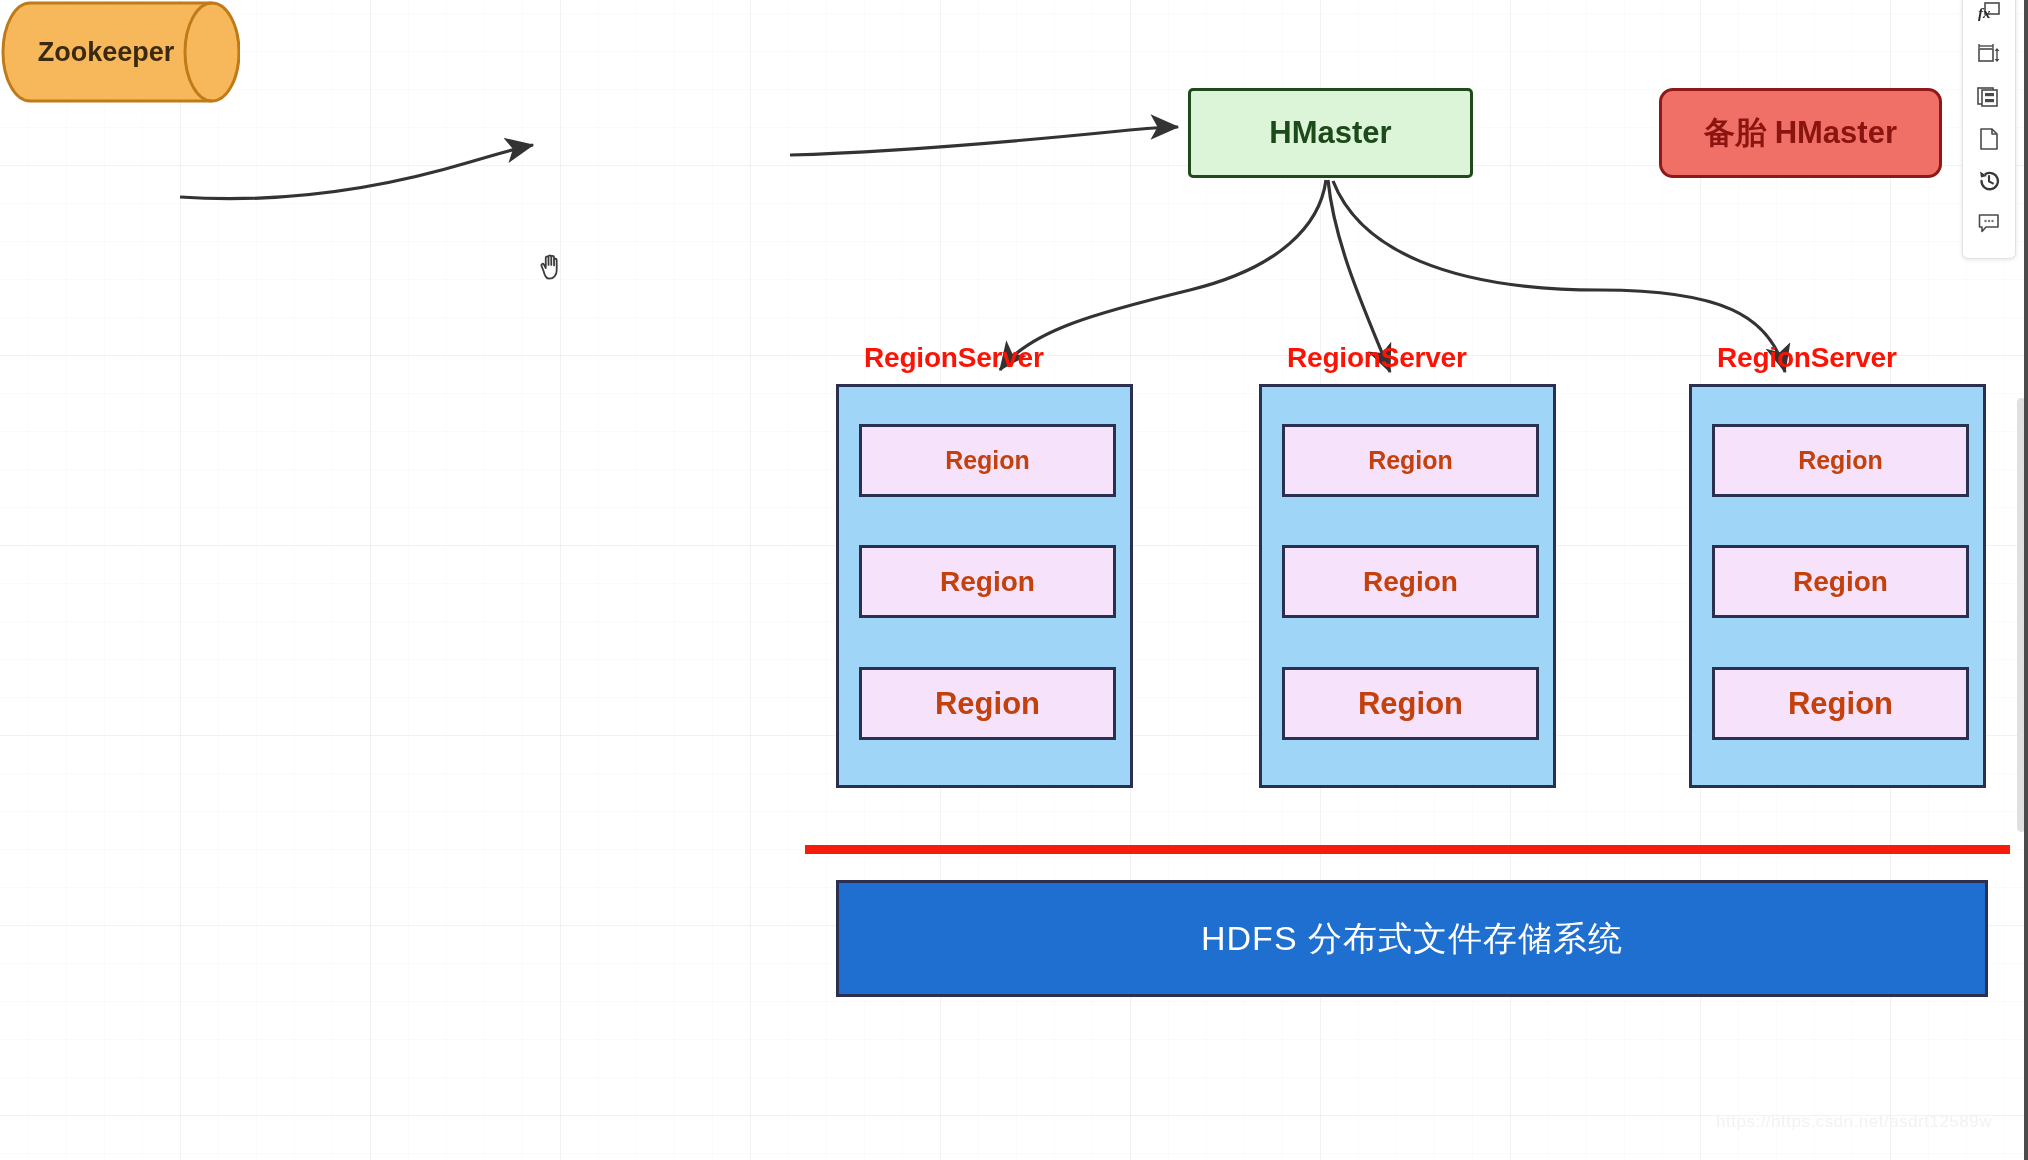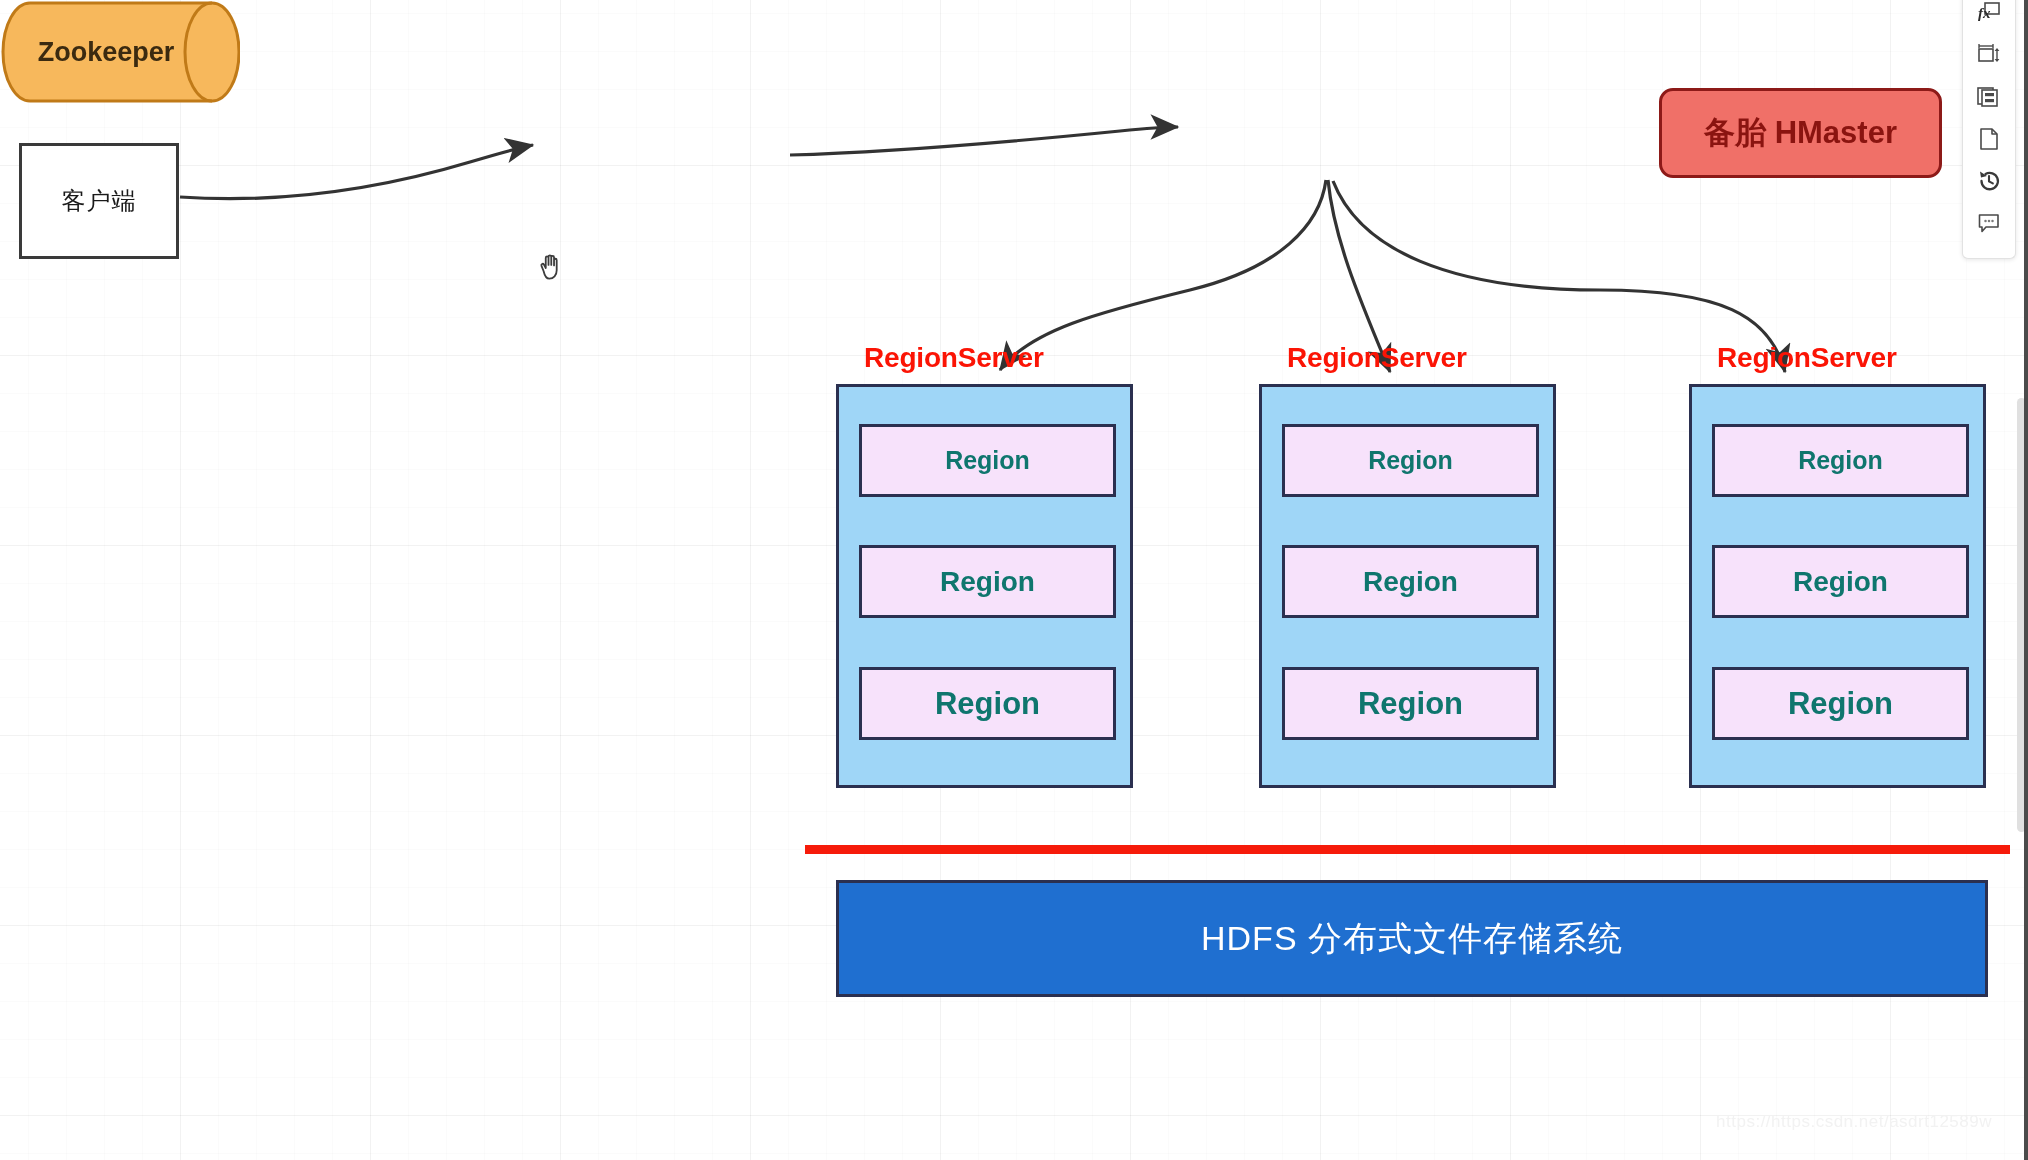--- a/index.html
+++ b/index.html
@@ -113,21 +113,21 @@
     border: 3px solid #2b3050;
   }
   .region-box {
     position: absolute;
     left: 20px;
     width: 257px; height: 73px;
     box-sizing: border-box;
     background: #f7e2fb;
     border: 3px solid #2b3050;
     display: flex; align-items: center; justify-content: center;
-    color: #0f766e;
+    color: #c2410c;
     font-weight: bold;
   }
   .region-box.r0 { top: 37px;  font-size: 25px; }
   .region-box.r1 { top: 158px; font-size: 28px; }
   .region-box.r2 { top: 280px; font-size: 31px; }
 
   
   #hdfs-divider {
     position: absolute;
     left: 805px; top: 845px;
@@ -238,32 +238,32 @@
 
     <path d="M790,155 C900,152 1030,140 1120,131 C1150,128 1168,127 1178,127" fill="none" stroke="#333333" stroke-width="3.2" marker-end="url(#arrow)"></path>
 
     <path d="M1326,180 C1320,225 1280,268 1190,290 C1100,312 1030,330 1000,370" fill="none" stroke="#333333" stroke-width="3.2" marker-end="url(#arrow)"></path>
 
     <path d="M1328,180 C1334,240 1360,300 1390,372" fill="none" stroke="#333333" stroke-width="3.2" marker-end="url(#arrow)"></path>
 
     <path d="M1333,181 C1360,250 1450,290 1600,290 C1720,290 1770,315 1785,372" fill="none" stroke="#333333" stroke-width="3.2" marker-end="url(#arrow)"></path>
   </svg>
 
-  <div class="node" id="client-box">
-    <span>客户端</span>
-  </div>
 
   <div id="zookeeper-node">
     <svg width="240" height="104" viewBox="0 0 240 104">
       <path d="M30,3 L212,3 A27,49 0 0,1 212,101 L30,101 A27,49 0 0,1 30,3 Z" fill="#f7b85c" stroke="#c07a18" stroke-width="3"></path>
       <path d="M212,3 A27,49 0 0,0 212,101" fill="none" stroke="#c07a18" stroke-width="3"></path>
     </svg>
     <div id="zookeeper-label">Zookeeper</div>
   </div>
 
+  <div class="node" id="hmaster-box">
+    <span>HMaster</span>
+  </div>
 
   <div class="node" id="backup-hmaster-box">
     <span>备胎 HMaster</span>
   </div>
 
   <div class="rs-group" style="left:836px; top:342px;">
     <div class="rs-label">RegionServer</div>
     <div class="rs-outer">
       <div class="region-box r0">Region</div>
       <div class="region-box r1">Region</div>

